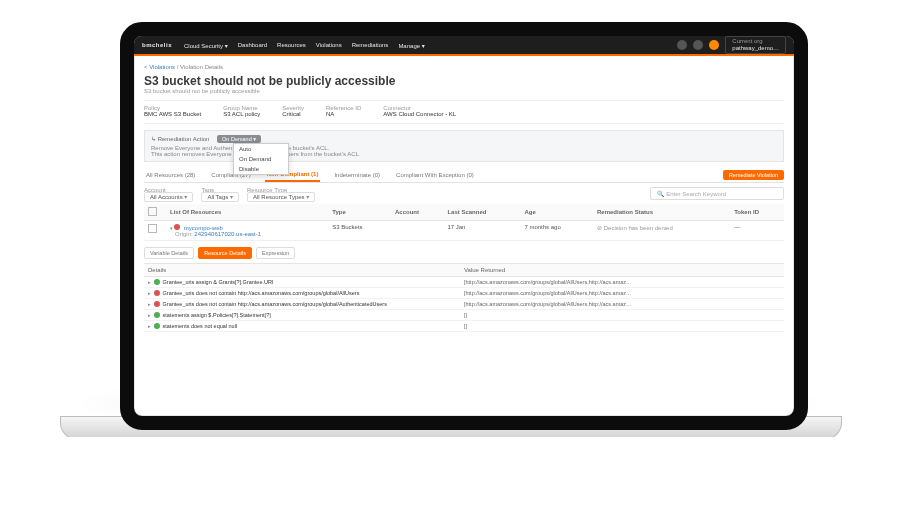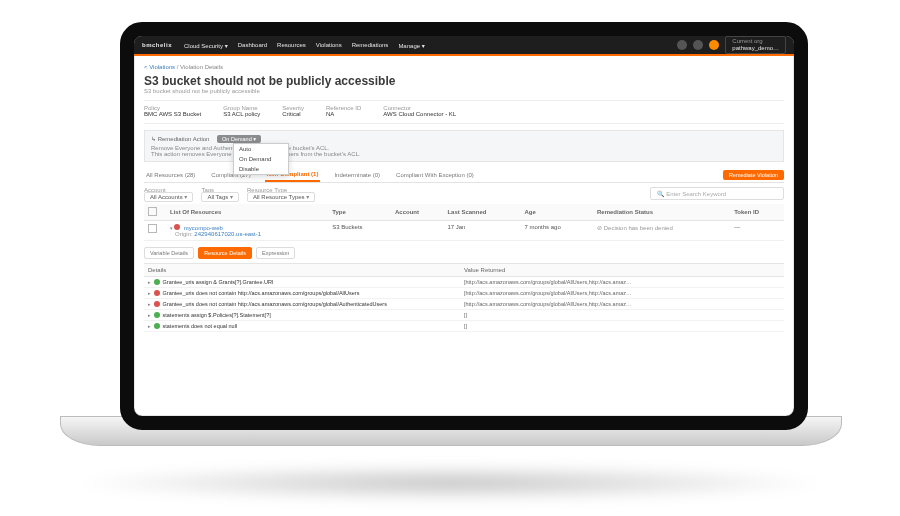--- a/index.html
+++ b/index.html
@@ -1,16 +1,16 @@
 <!DOCTYPE html>
 <html><head>
 <meta charset="utf-8">
 <style>
   body { margin:0; background:#fff; font-family:Arial,Helvetica,sans-serif; font-size:7px; color:#333; }
-  .stage { width:900px; height:516px; position:relative; overflow:hidden; }
+  .stage { width:900px; height:437px; position:relative; overflow:hidden; }
   .shadow { position:absolute; left:70px; right:70px; bottom:14px; height:38px;
     background:radial-gradient(ellipse at center,rgba(0,0,0,0.22)0%,rgba(0,0,0,0)70%); filter:blur(6px); z-index:0; }
   .laptop { position:absolute; left:120px; top:22px; width:660px; height:380px; border:14px solid #0c0c0c;
     border-radius:22px; background:#fff; z-index:2; overflow:hidden; box-shadow:0 0 1px #000 inset; }
   .keyboard { position:absolute; left:60px; top:416px; width:780px; height:28px;
     background:linear-gradient(#f5f5f5,#c9c9c9); border-radius:0 0 40px 40px/0 0 22px 22px;
     border:1px solid #bcbcbc; z-index:1; }
   .notch { position:absolute; left:50%; top:0; width:120px; height:10px; margin-left:-60px;
     background:linear-gradient(#d0d0d0,#e6e6e6); border-radius:0 0 10px 10px; border:1px solid #bbb; border-top:none; }
 

